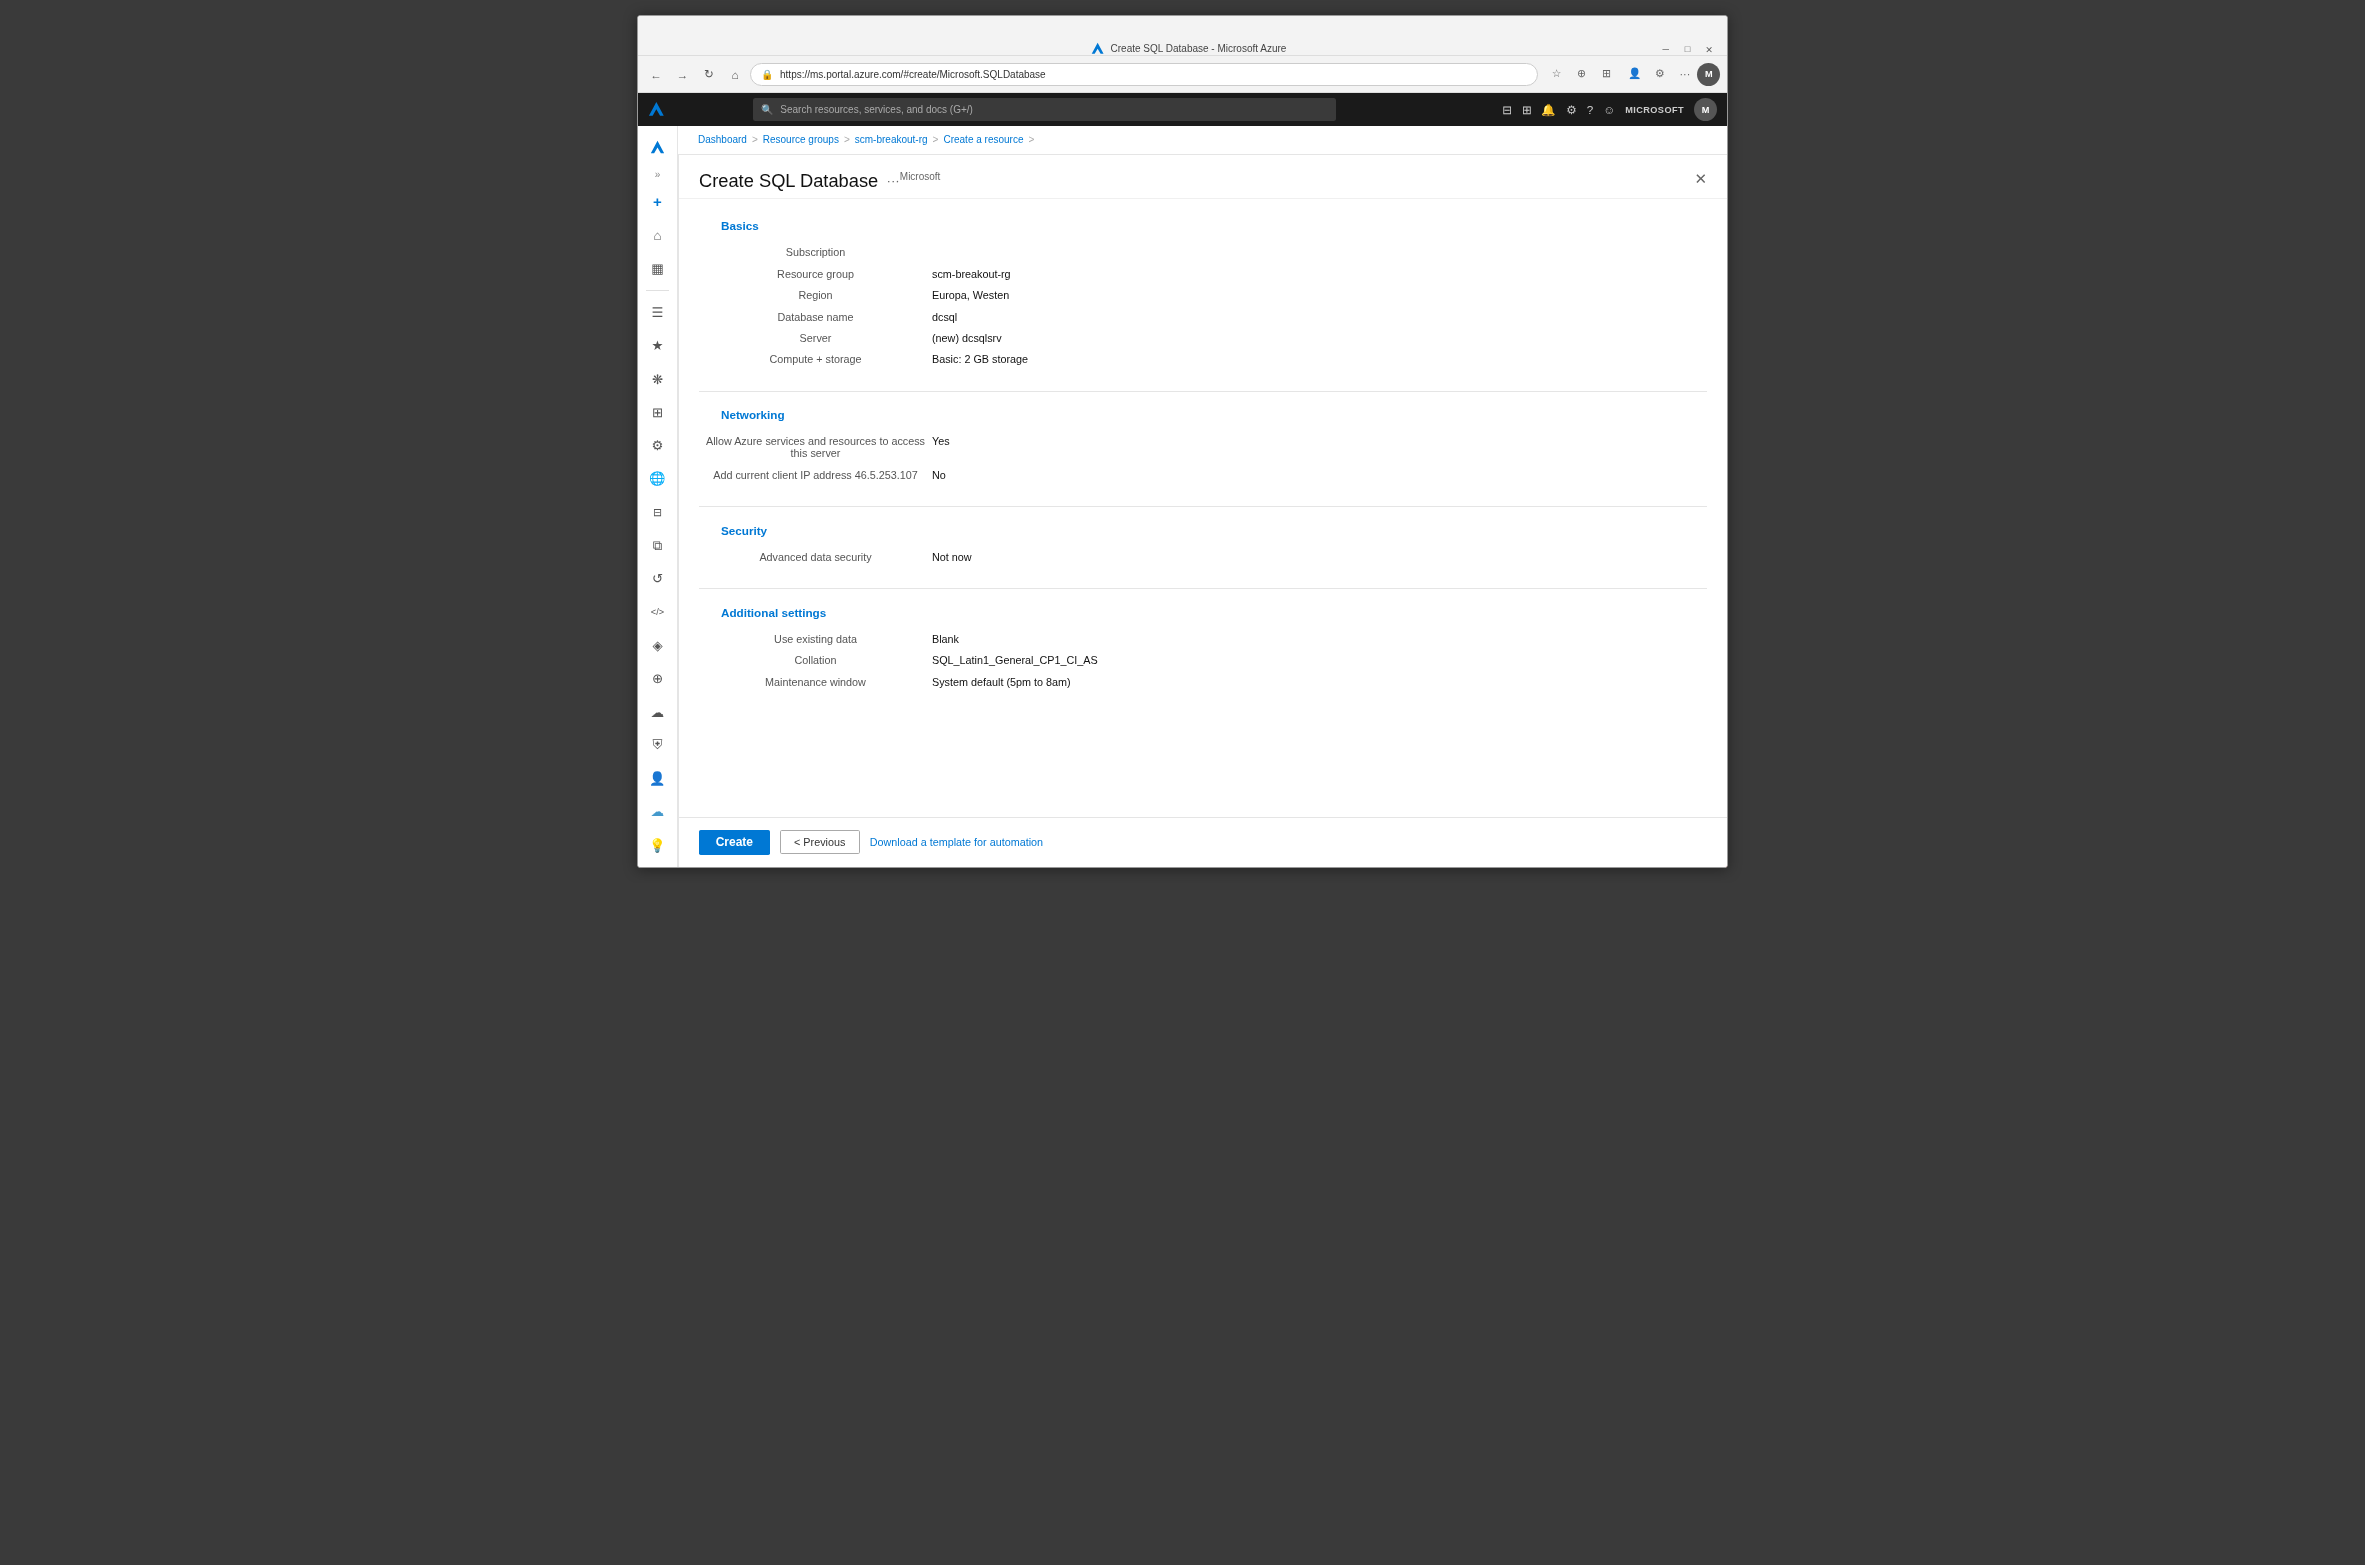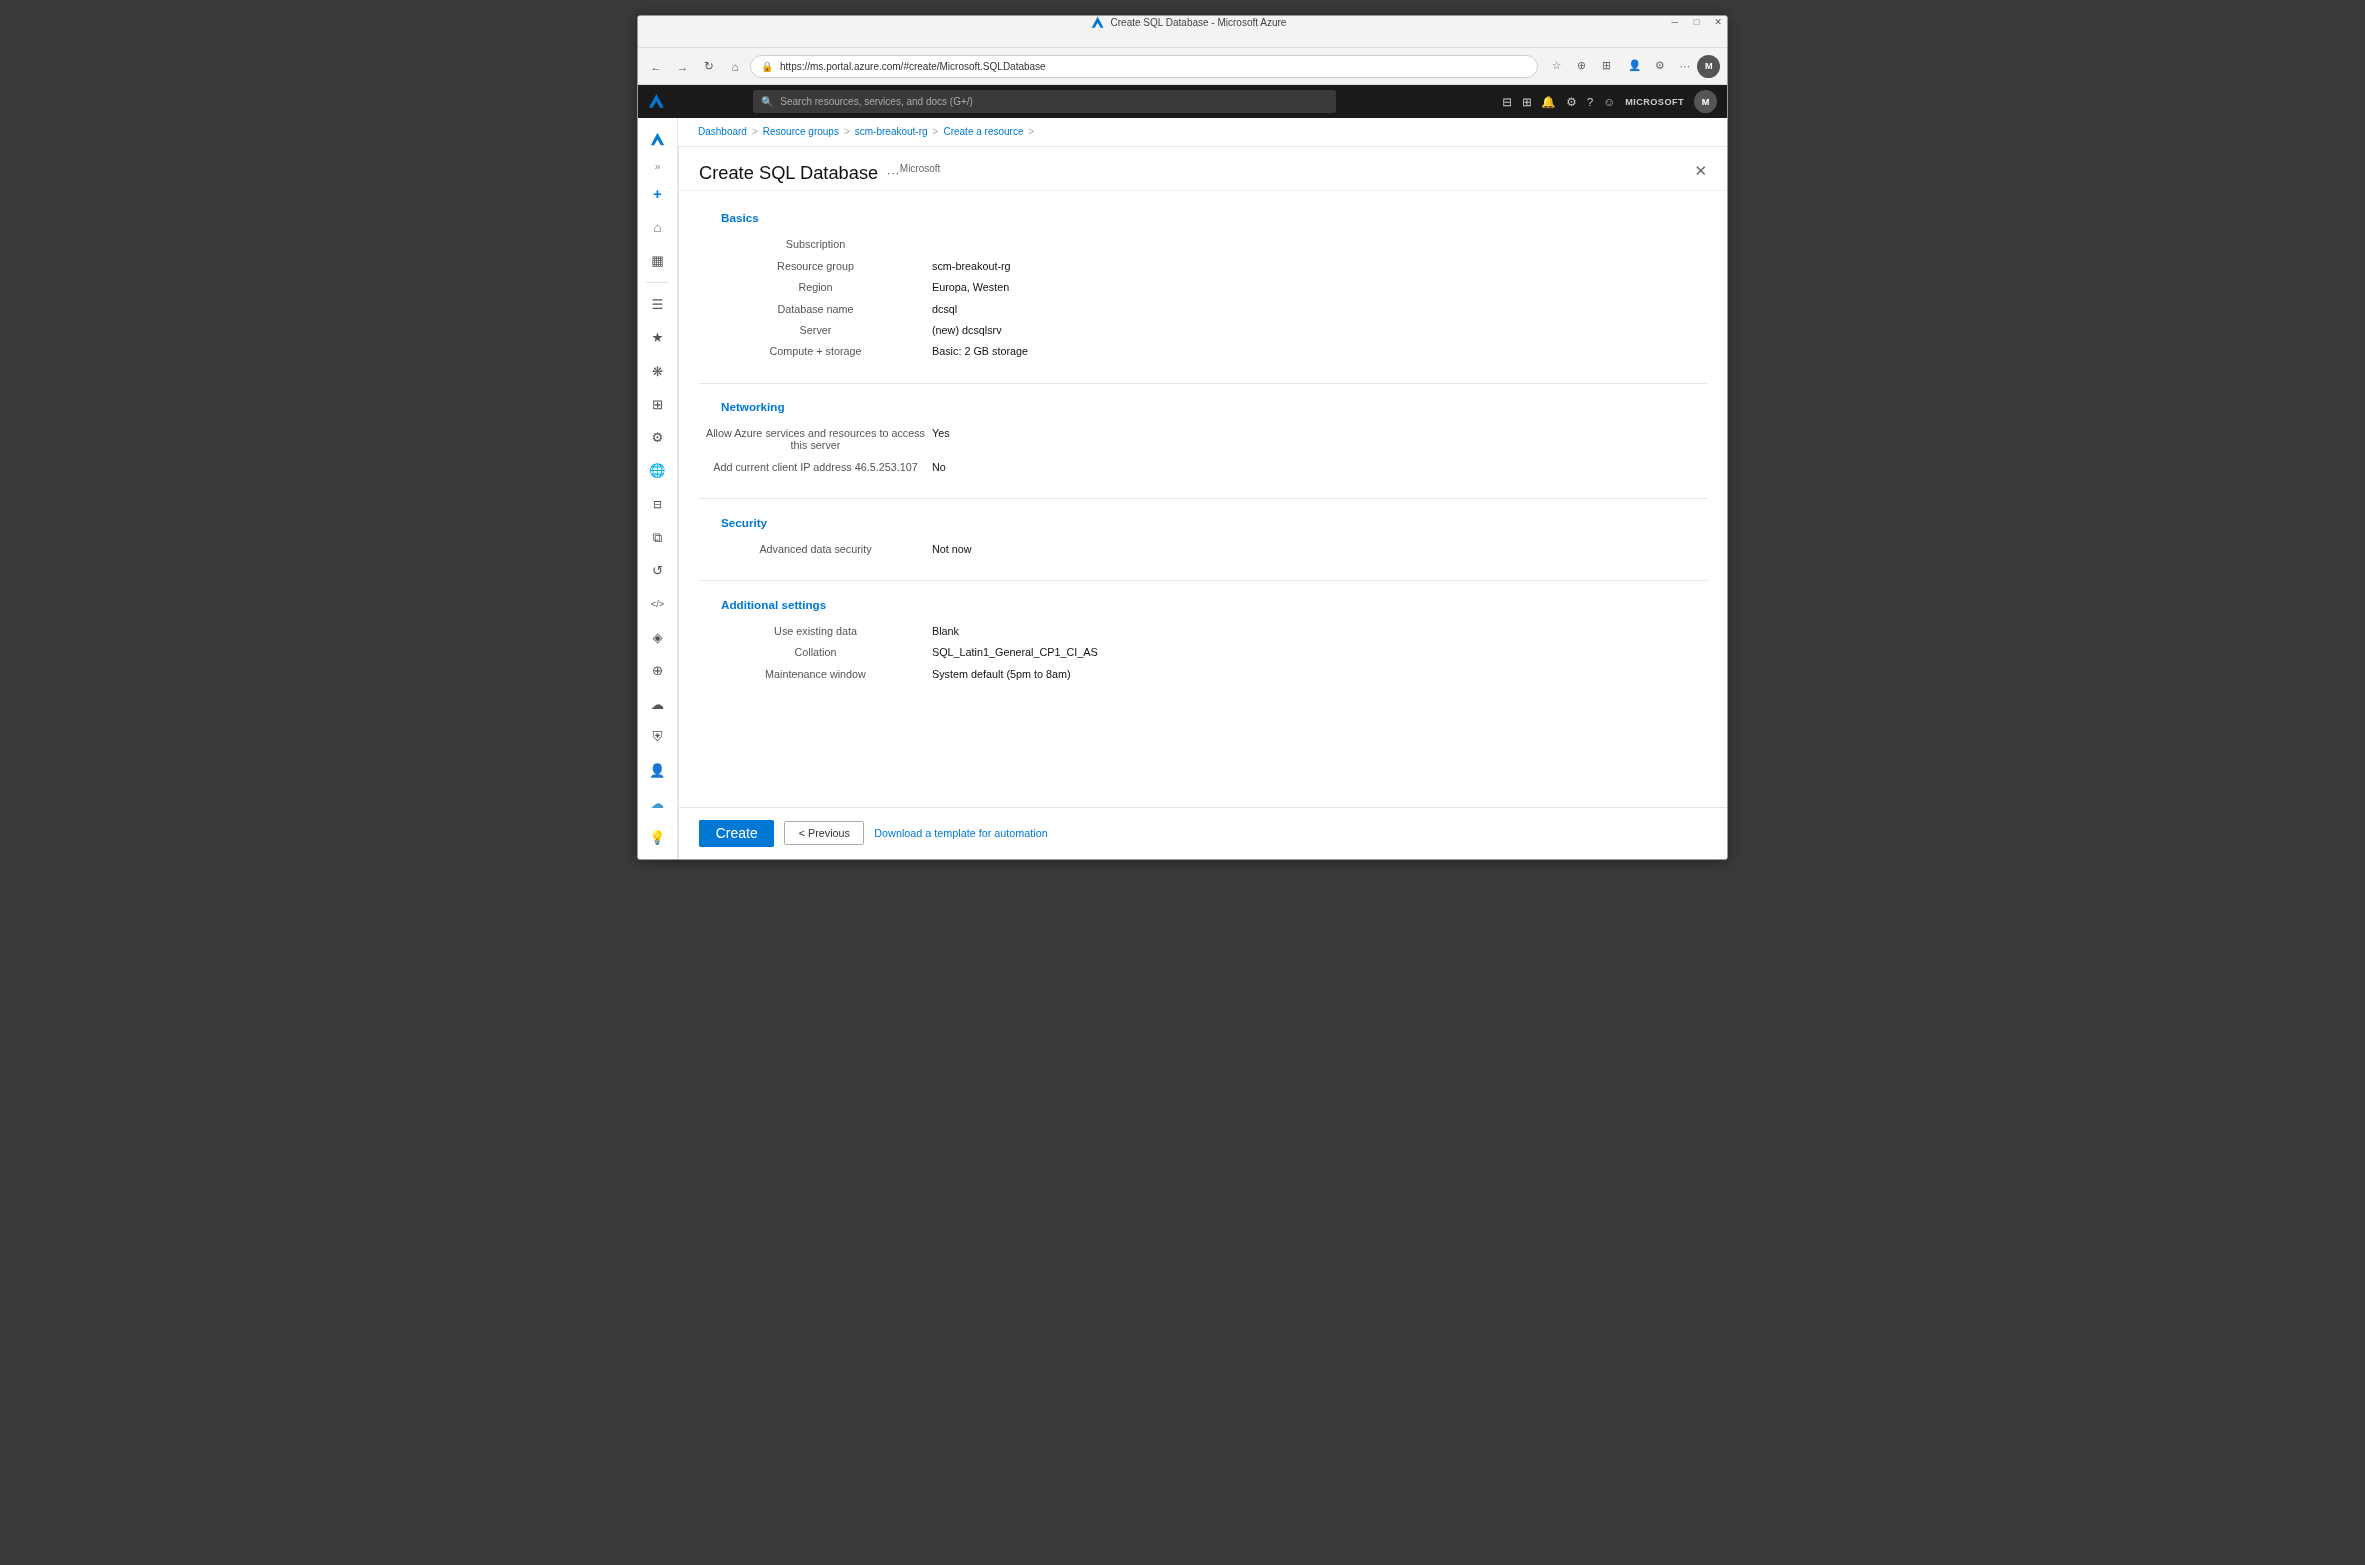--- a/index.html
+++ b/index.html
@@ -11,24 +11,24 @@
       background: #fff;
       border: 0.8px solid #999;
       border-radius: 3.3px;
       overflow: hidden;
       box-shadow: 0 1.7px 13.3px rgba(0,0,0,0.4);
     }
 
     
     .title-bar {
       background: #f3f3f3;
-      height: 32px;
-      display: flex;
-      align-items: flex-start;
-      padding: 0 3px;
+      height: 40px;
+      display: flex;
+      align-items: flex-end;
+      padding: 0 12px;
       border-bottom: 0.8px solid #ddd;
       justify-content: space-between;
     }
     .title-bar-center {
       display: flex;
       align-items: center;
       gap: 6.7px;
       font-size: 10px;
       color: #444;
     }
@@ -274,23 +274,24 @@
       display: flex;
       align-items: center;
       gap: 10px;
       background: #fff;
     }
     .btn-primary {
       background: #0078d4;
       color: #fff;
       border: none;
       padding: 5.8px 16.7px;
-      font-size: 14px;
+      font-size: 12px;
       cursor: pointer;
       border-radius: 1.7px;
+      font-weight: bold;
     }
     .btn-secondary {
       background: #fff;
       color: #333;
       border: 0.8px solid #aaa;
       padding: 5px 13.3px;
       font-size: 10.8px;
       cursor: pointer;
       border-radius: 1.7px;
     }

